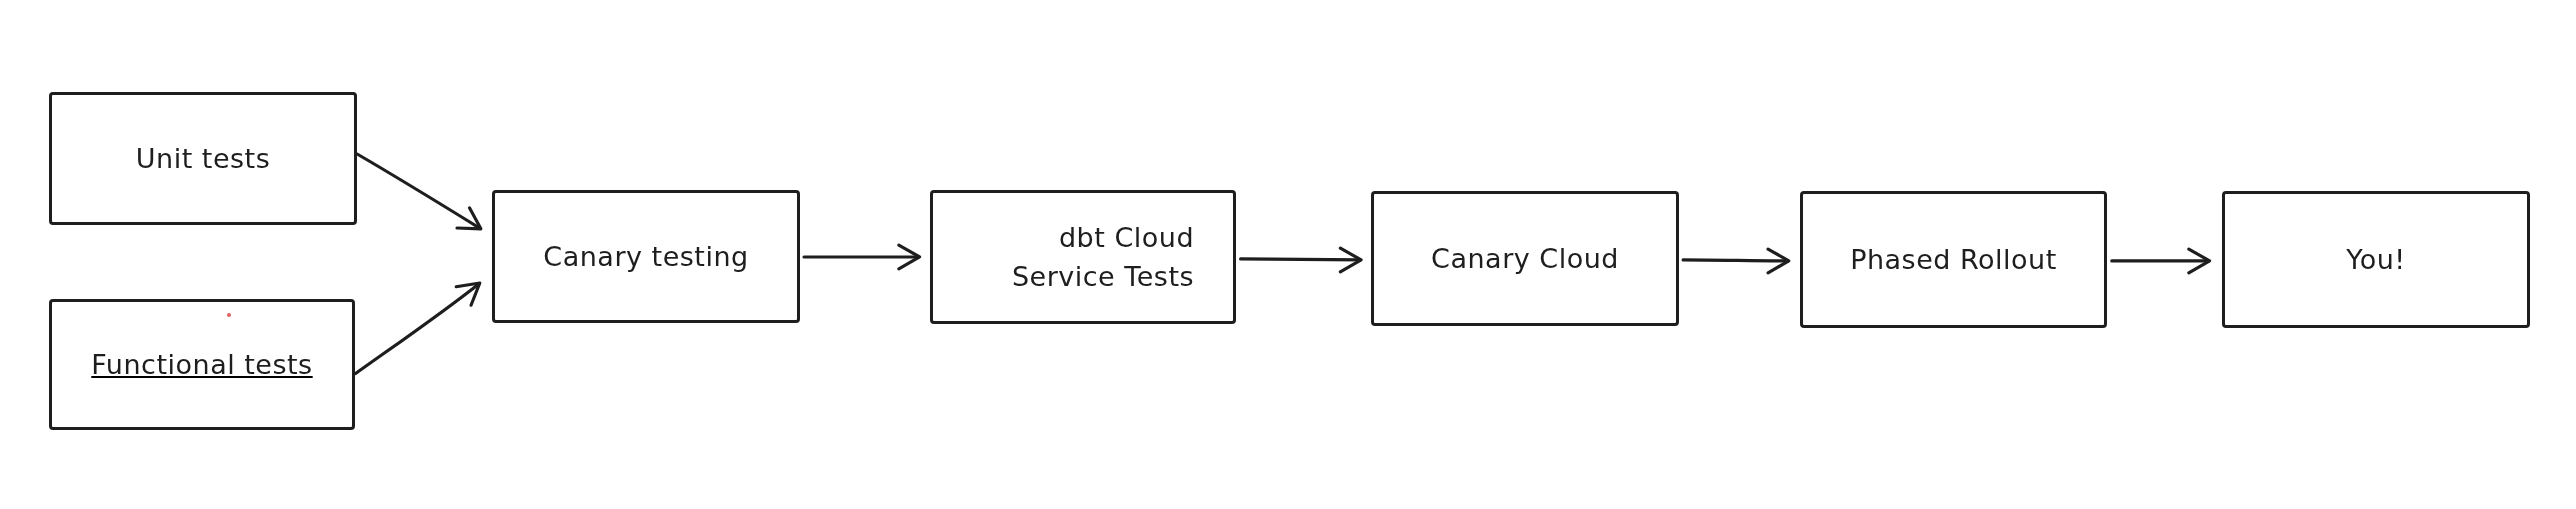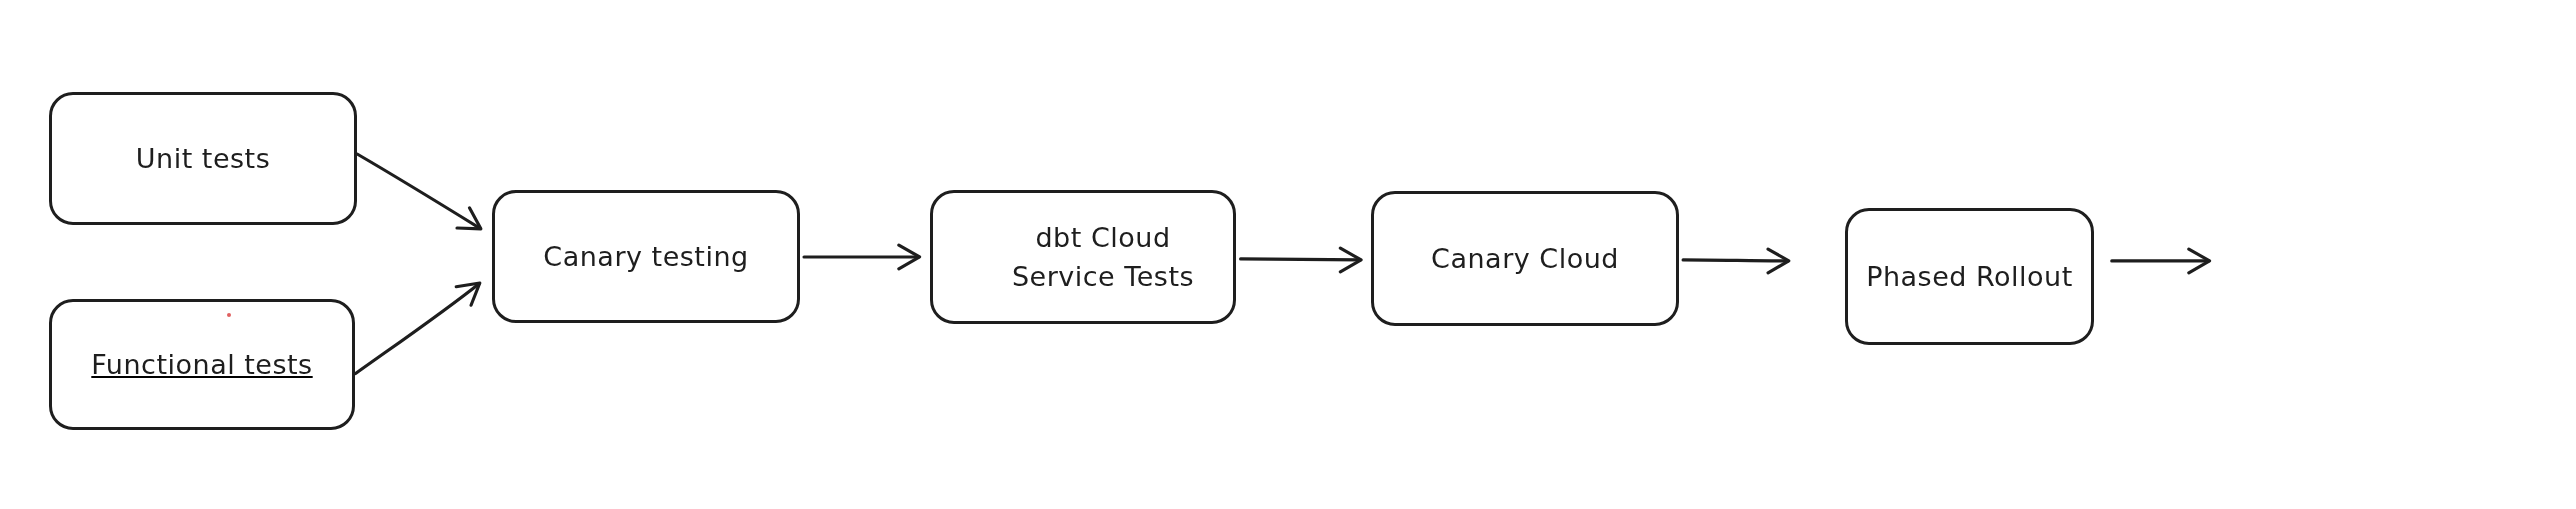--- a/index.html
+++ b/index.html
@@ -23,42 +23,42 @@
   }
   .edges path.edge {
     fill: none;
     stroke: var(--ink);
     stroke-width: 3.2;
     stroke-linecap: round;
   }
   .node {
     position: absolute;
     border: 3px solid var(--ink);
-    border-radius: 24px;
+    border-radius: 4px;
     background: var(--bg);
     display: flex;
     align-items: center;
     justify-content: center;
-    text-align: center;
+    text-align: right;
   }
   .node .label {
     color: var(--ink);
     font-size: 27px;
     line-height: 1.45;
     white-space: pre-line;
     letter-spacing: 0.5px;
     padding: 0 12px;
   }
   
   .node-unit       { left: 49px;   top: 92px;  width: 308px; height: 133px; }
   .node-functional { left: 49px;   top: 299px; width: 306px; height: 131px; text-decoration: underline; }
   .node-smoke      { left: 492px;  top: 190px; width: 308px; height: 133px; }
   .node-dbt        { left: 930px;  top: 190px; width: 306px; height: 134px; padding-left: 40px; }
   .node-canary     { left: 1371px; top: 191px; width: 308px; height: 135px; }
-  .node-phased     { left: 1800px; top: 208px; width: 249px; height: 137px; margin-left: 45px; }
+  .node-phased     { left: 1800px; top: 191px; width: 307px; height: 137px; }
   .node-you        { left: 2222px; top: 191px; width: 308px; height: 137px; }
   .red-dot {
     position: absolute;
     left: 227px; top: 313px;
     width: 4px; height: 4px;
     border-radius: 50%;
     background: #e06060;
   }
 </style>
 </head>
@@ -98,17 +98,20 @@
   </div>
 
   <div class="node node-canary">
     <span class="label">Canary Cloud</span>
   </div>
 
   <div class="node node-phased">
     <span class="label">Phased Rollout</span>
   </div>
 
+  <div class="node node-you">
+    <span class="label">You!</span>
+  </div>
 
   <div class="red-dot" style="background: rgb(224, 96, 96);"></div>
 
 </div>
 
 
 </body></html>

